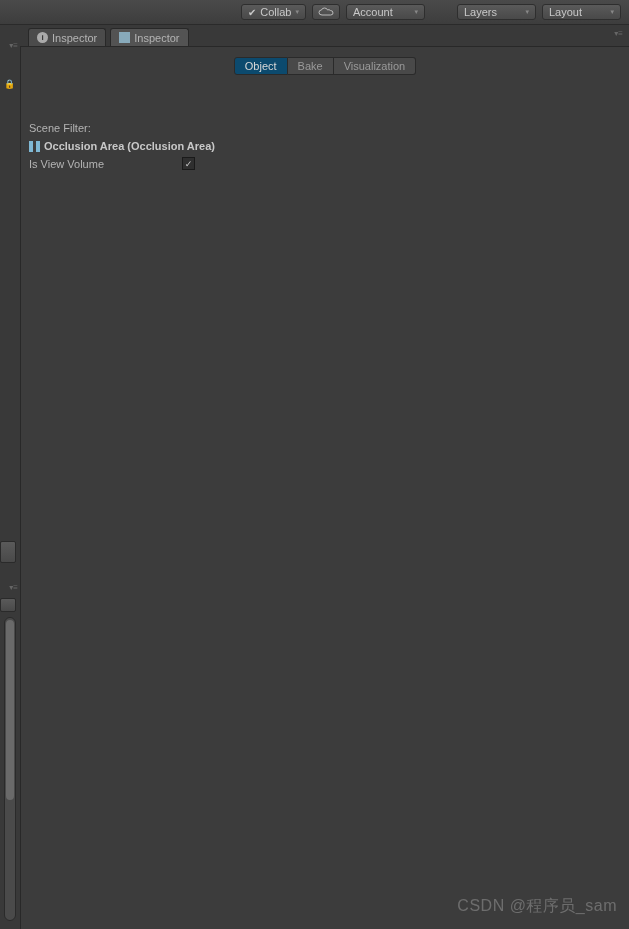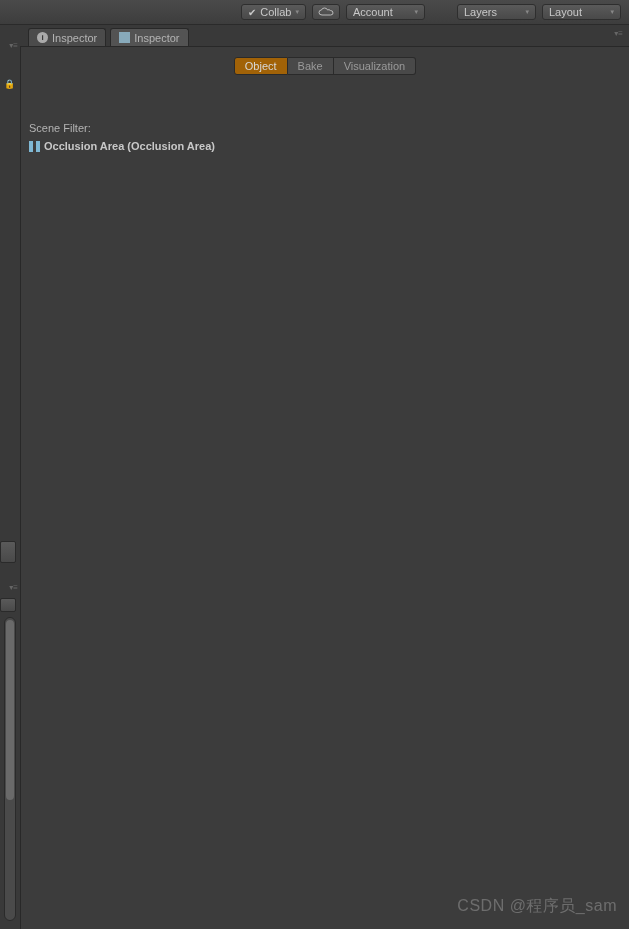--- a/index.html
+++ b/index.html
@@ -101,21 +101,21 @@
       padding: 2px 10px;
       font-size: 11px;
       color: #9a9a9a;
       cursor: pointer;
       height: 18px;
       display: flex; align-items: center;
     }
     .sub-tab:first-child { border-radius: 3px 0 0 3px; }
     .sub-tab:last-child { border-radius: 0 3px 3px 0; }
     .sub-tab:not(:first-child) { border-left: none; text-align: center; }
-    .sub-tab.active { background: #a16207; color: #d8d8d8; }
+    .sub-tab.active { background: #0c4a6e; color: #d8d8d8; }
     
     .scene-filter-label {
       padding: 2px 8px 4px 8px;
       font-size: 11px;
       color: #b4b4b4;
       margin-top: 35px;
     }
     
     .filter-row {
       display: flex;
@@ -285,16 +285,20 @@
     </div>
 
     <div class="scene-filter-label">Scene Filter:</div>
 
 
     <div class="component-header">
       <span class="area-icon"></span>
       <span class="title">Occlusion Area (Occlusion Area)</span>
     </div>
 
+    <div class="property-row">
+      <span class="label">Is View Volume</span>
+      <span class="checkbox">✓</span>
+    </div>
   </div>
 </div>
 
 <div class="watermark">CSDN @程序员_sam</div>
 
 </body></html>

